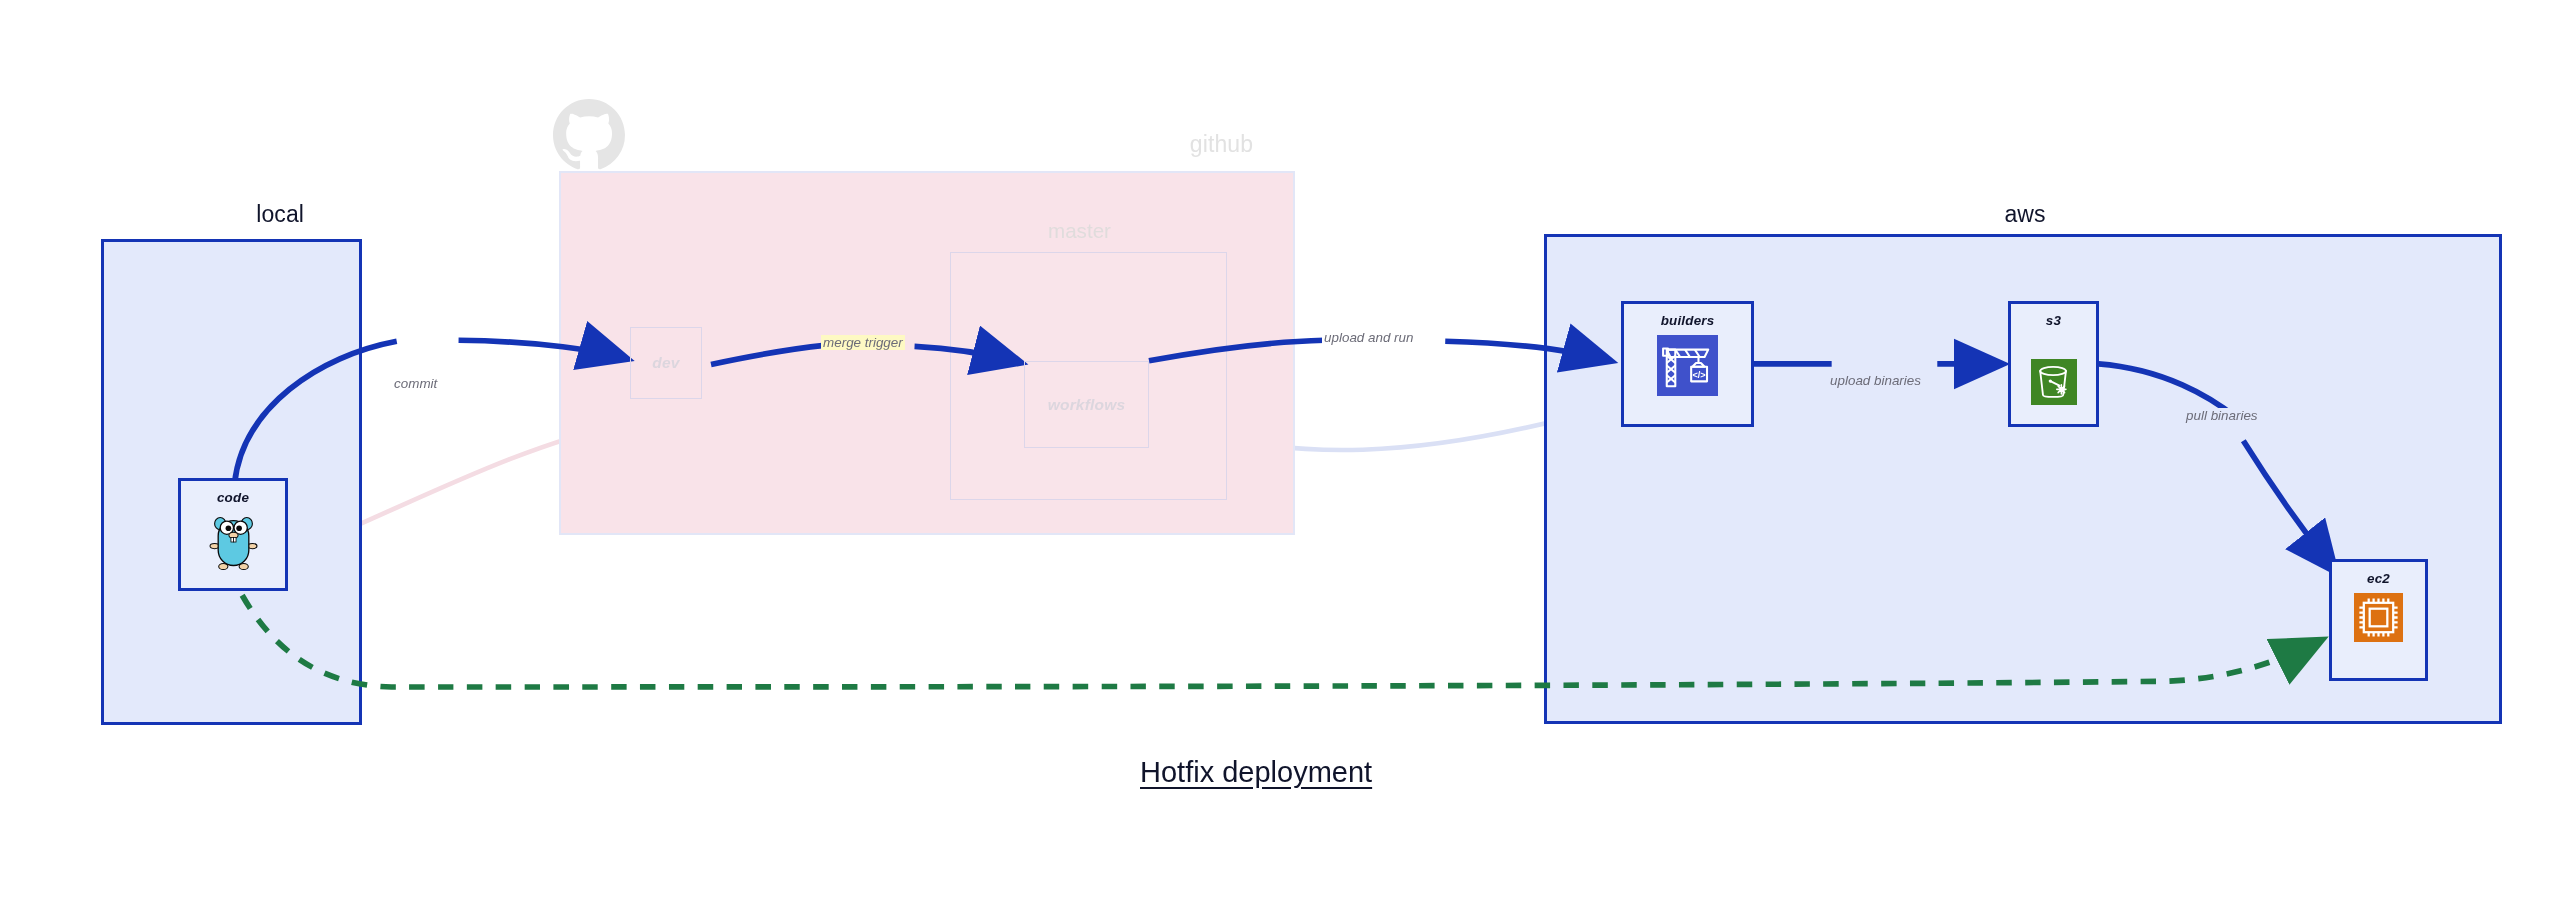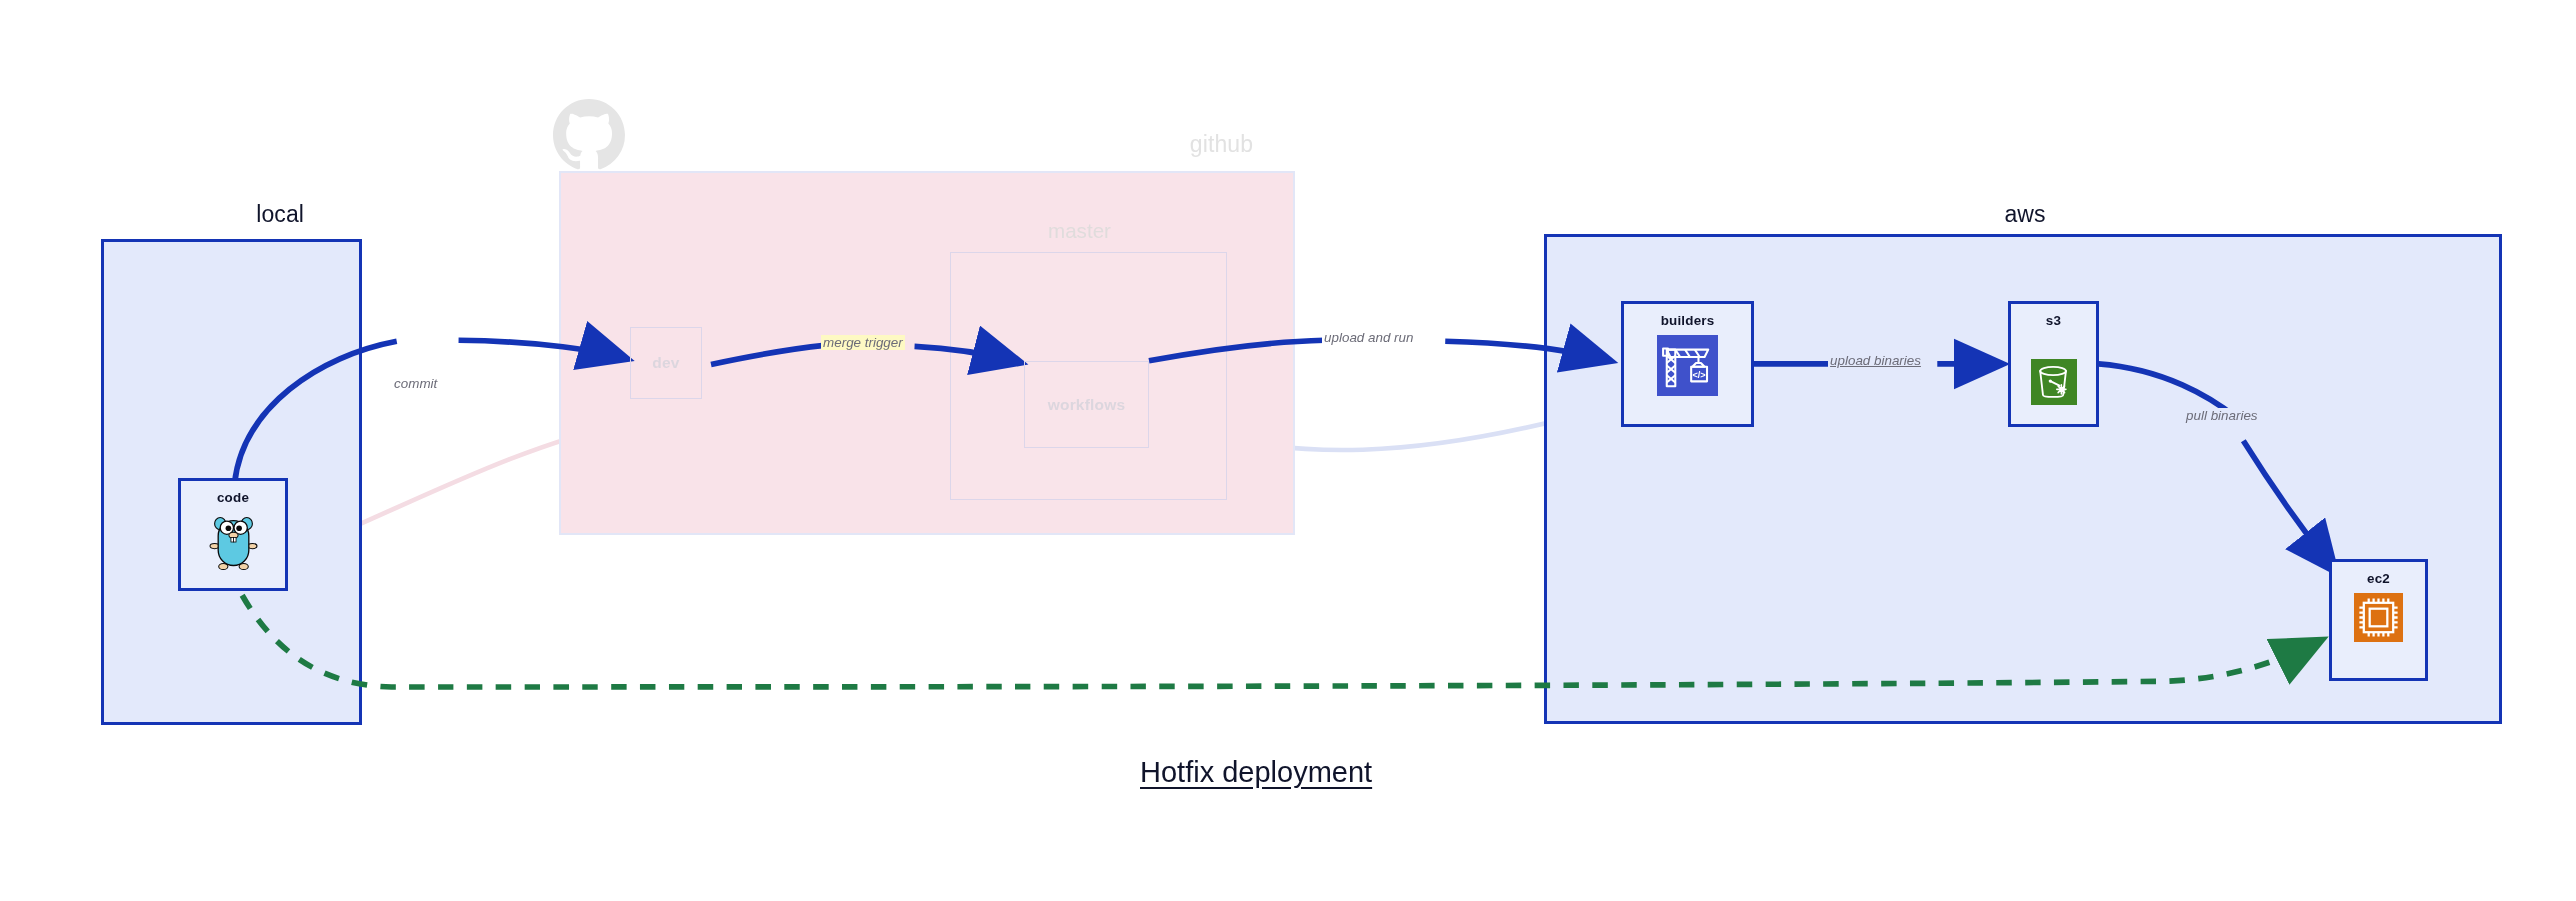--- a/index.html
+++ b/index.html
@@ -19,21 +19,21 @@
   
   .subgroup{position:absolute;box-sizing:border-box;
             background:rgba(255,255,255,.06);border:1.5px solid #DCD6EA;}
   .subgroup-label{position:absolute;font-size:20.6px;color:#E0DCDC;white-space:nowrap;}
 
   
   .node{position:absolute;box-sizing:border-box;background:#E9EEFC;
         border:3.1px solid #1434B5;display:flex;flex-direction:column;
         align-items:center;}
   .node-title{font-size:13.4px;font-weight:bold;color:#10142B;
-              margin-top:9.3px;letter-spacing:0.2px;}
+              margin-top:9.3px;letter-spacing:0.2px;font-style:italic;}
   .node-icon{margin-top:7.2px;}
 
   .node.faded{background:transparent;border:1.5px solid #DCD6EA;
               justify-content:center;}
   .node.faded .node-title{color:#DCD6DE;font-weight:bold;margin-top:0;
               font-size:15.5px;}
 
   
   .edge-label{position:absolute;font-size:13.4px;font-style:italic;
               color:#6C6C78;white-space:nowrap;
@@ -127,21 +127,21 @@
              C 1600,1333 3100,1333 4200,1322
              C 4330,1318 4430,1280 4500,1245" fill="none" stroke="#1E7A44" stroke-width="11" stroke-dasharray="30 26" stroke-linecap="butt" marker-end="url(#ah-green)"></path>
   </svg>
 
   <div class="edge-label" style="left:392px;top:329px;margin-top:47px;">commit</div>
 
   <div class="edge-label on-pink" style="left:821px;top:335px;">merge trigger</div>
 
   <div class="edge-label" style="left:1322px;top:330px;">upload and run</div>
 
-  <div class="edge-label on-blue" style="left:1828px;top:353px;text-decoration:underline;">upload binaries</div>
+  <div class="edge-label on-blue" style="left:1828px;top:373px;">upload binaries</div>
 
   <div class="edge-label on-blue" style="left:2184px;top:408px;">pull binaries</div>
 
   <div class="node" style="left:178px;top:478px;width:110px;height:113px;">
     <div class="node-title">code</div>
     <div class="node-icon">
       <svg width="49" height="60" viewBox="0 0 96 116">
 
         <ellipse cx="22" cy="22" rx="11" ry="12" fill="#5DC9E2" stroke="#0B0B0B" stroke-width="2.2"></ellipse>
         <ellipse cx="74" cy="22" rx="11" ry="12" fill="#5DC9E2" stroke="#0B0B0B" stroke-width="2.2"></ellipse>

